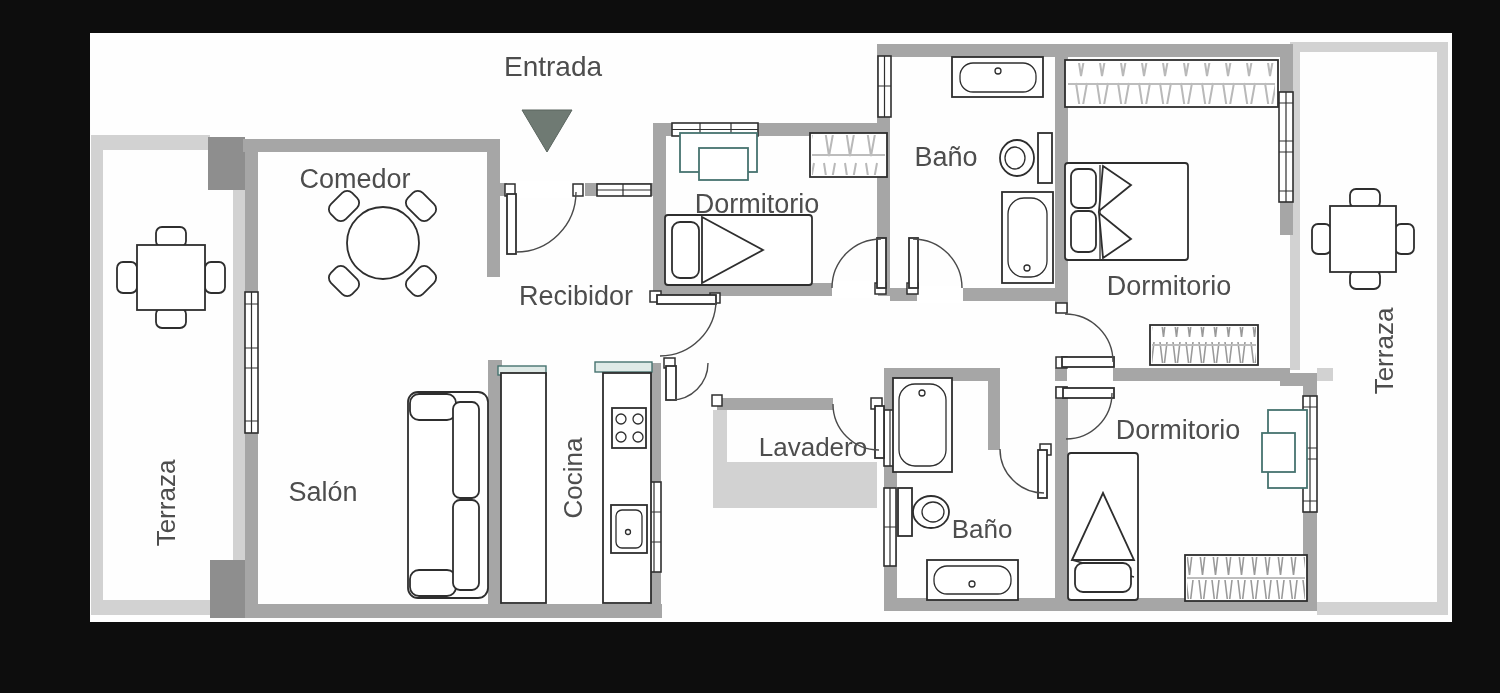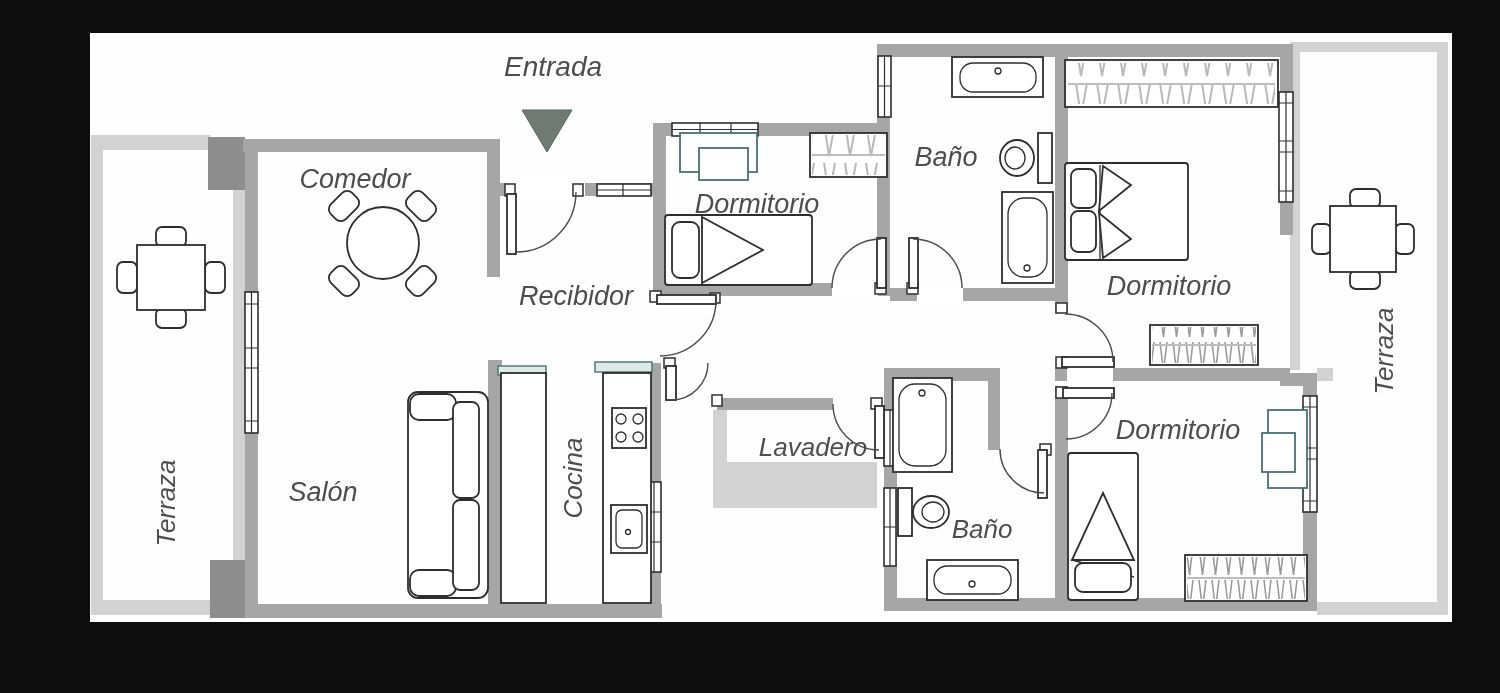--- a/index.html
+++ b/index.html
@@ -1,17 +1,17 @@
 <!DOCTYPE html>
 <html><head>
 <meta charset="utf-8">
 <style>
   html,body{margin:0;padding:0;background:#0d0d0d;}
   .stage{position:relative;width:1500px;height:693px;background:#0d0d0d;overflow:hidden;
-         font-family:"Liberation Sans",sans-serif;font-style:italic;}
+         font-family:"Liberation Sans",sans-serif;}
   svg{display:block;}
   .win{fill:#ffffff;stroke:#2f2f2f;stroke-width:1.6;}
   .winl{stroke:#2f2f2f;stroke-width:1.2;fill:none;}
   .fn{fill:#ffffff;stroke:#2e2e2e;stroke-width:1.8;}
   .fn2{fill:none;stroke:#2e2e2e;stroke-width:1.3;}
   .teal{fill:#ffffff;stroke:#46736f;stroke-width:1.8;}
   .tealfill{fill:#dfeae7;stroke:#46736f;stroke-width:1.4;}
   .leaf{fill:#ffffff;stroke:#2f2f2f;stroke-width:1.8;}
   .sq{fill:#ffffff;stroke:#2f2f2f;stroke-width:1.5;}
   .arc{fill:none;stroke:#4a4a4a;stroke-width:1.4;}

